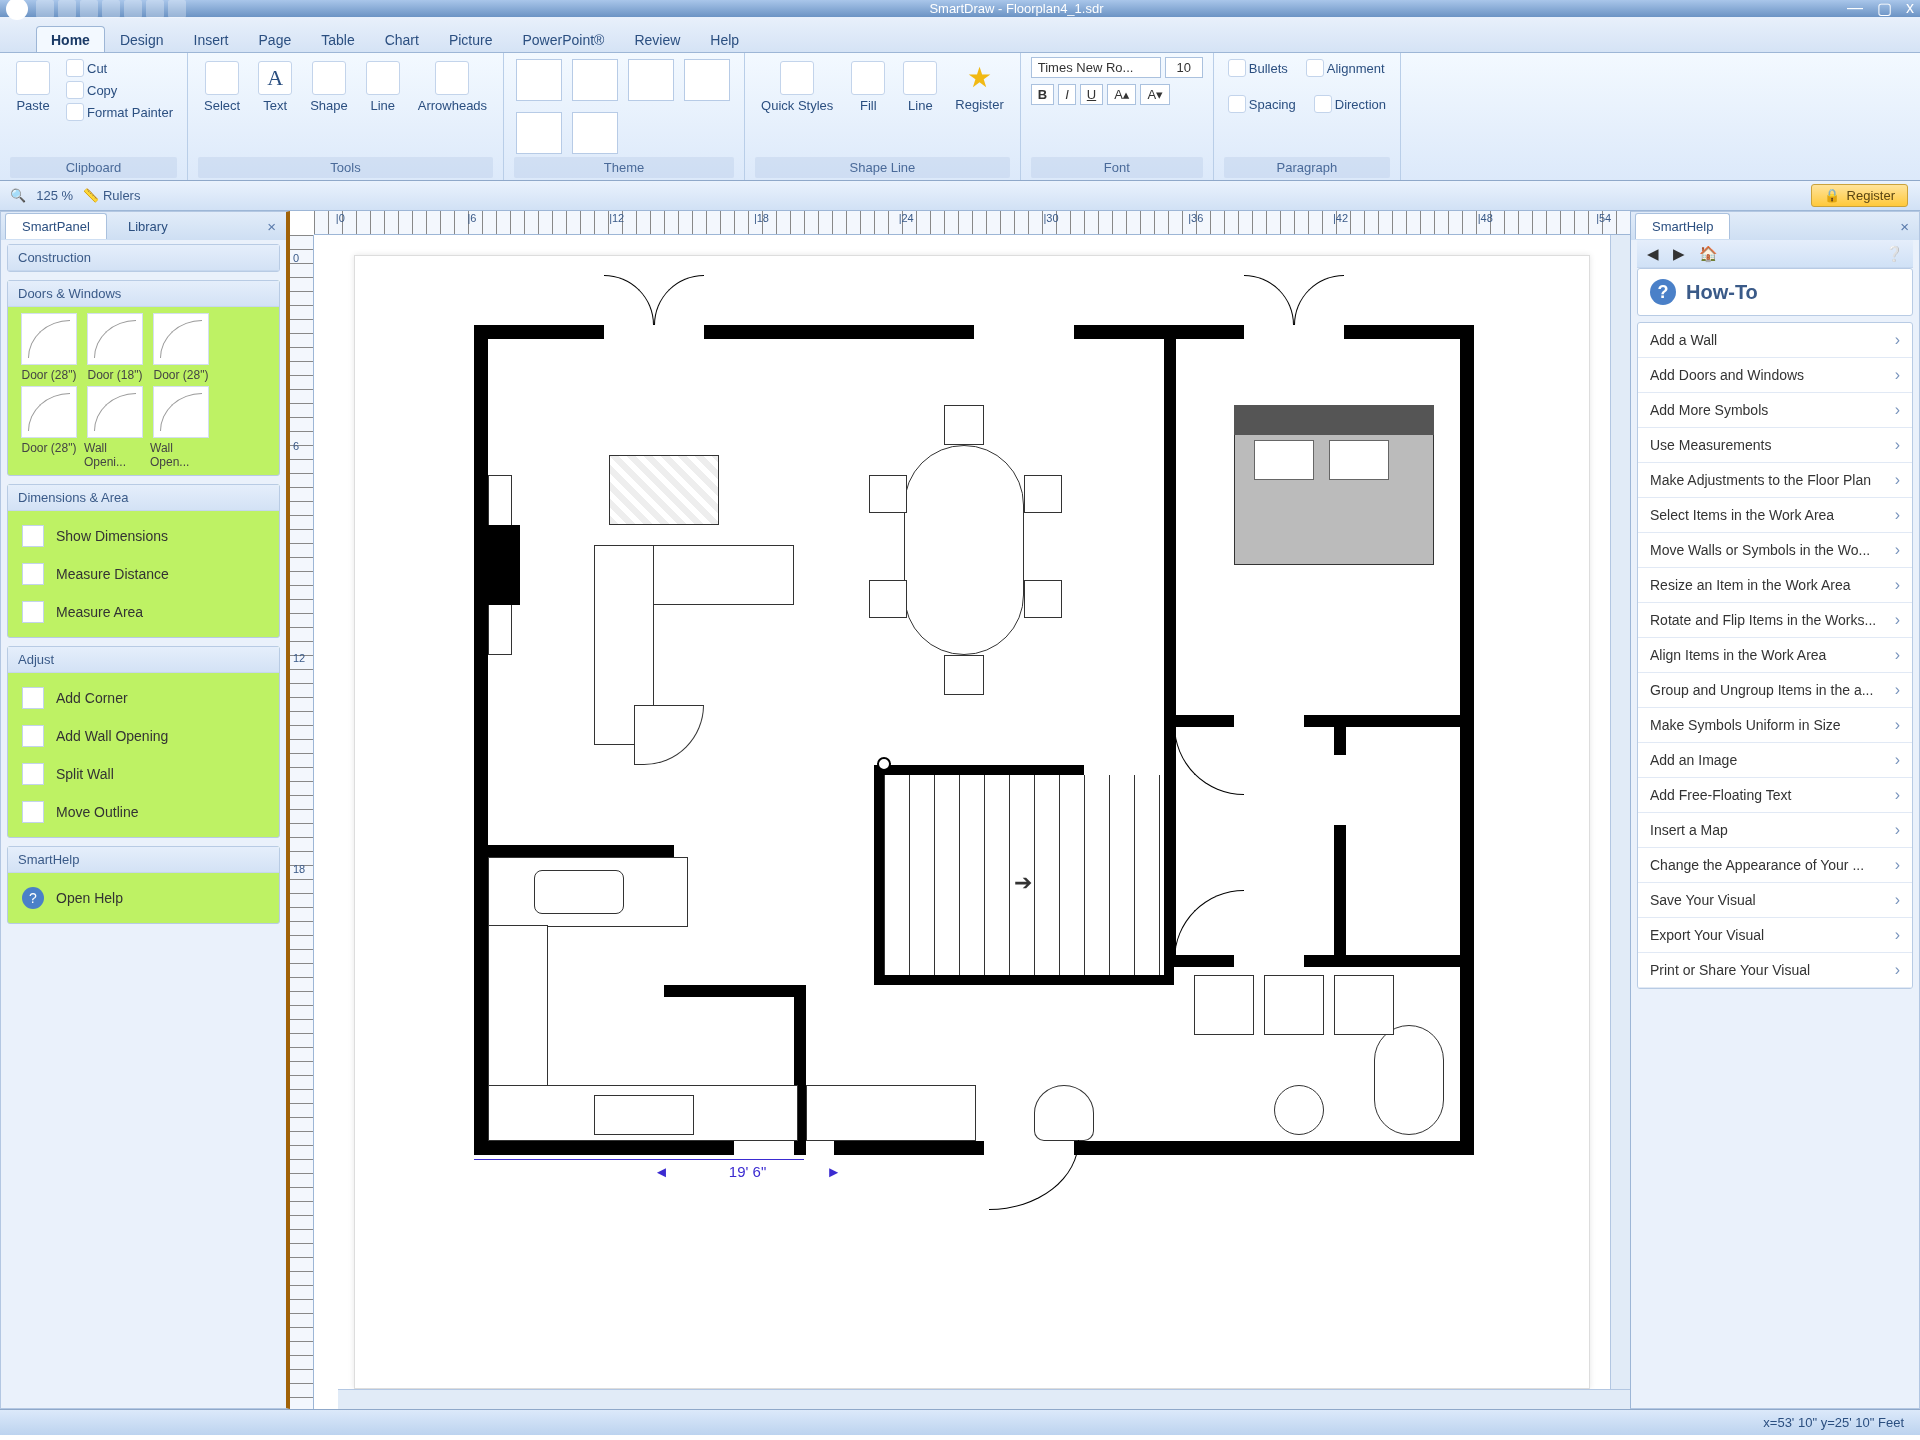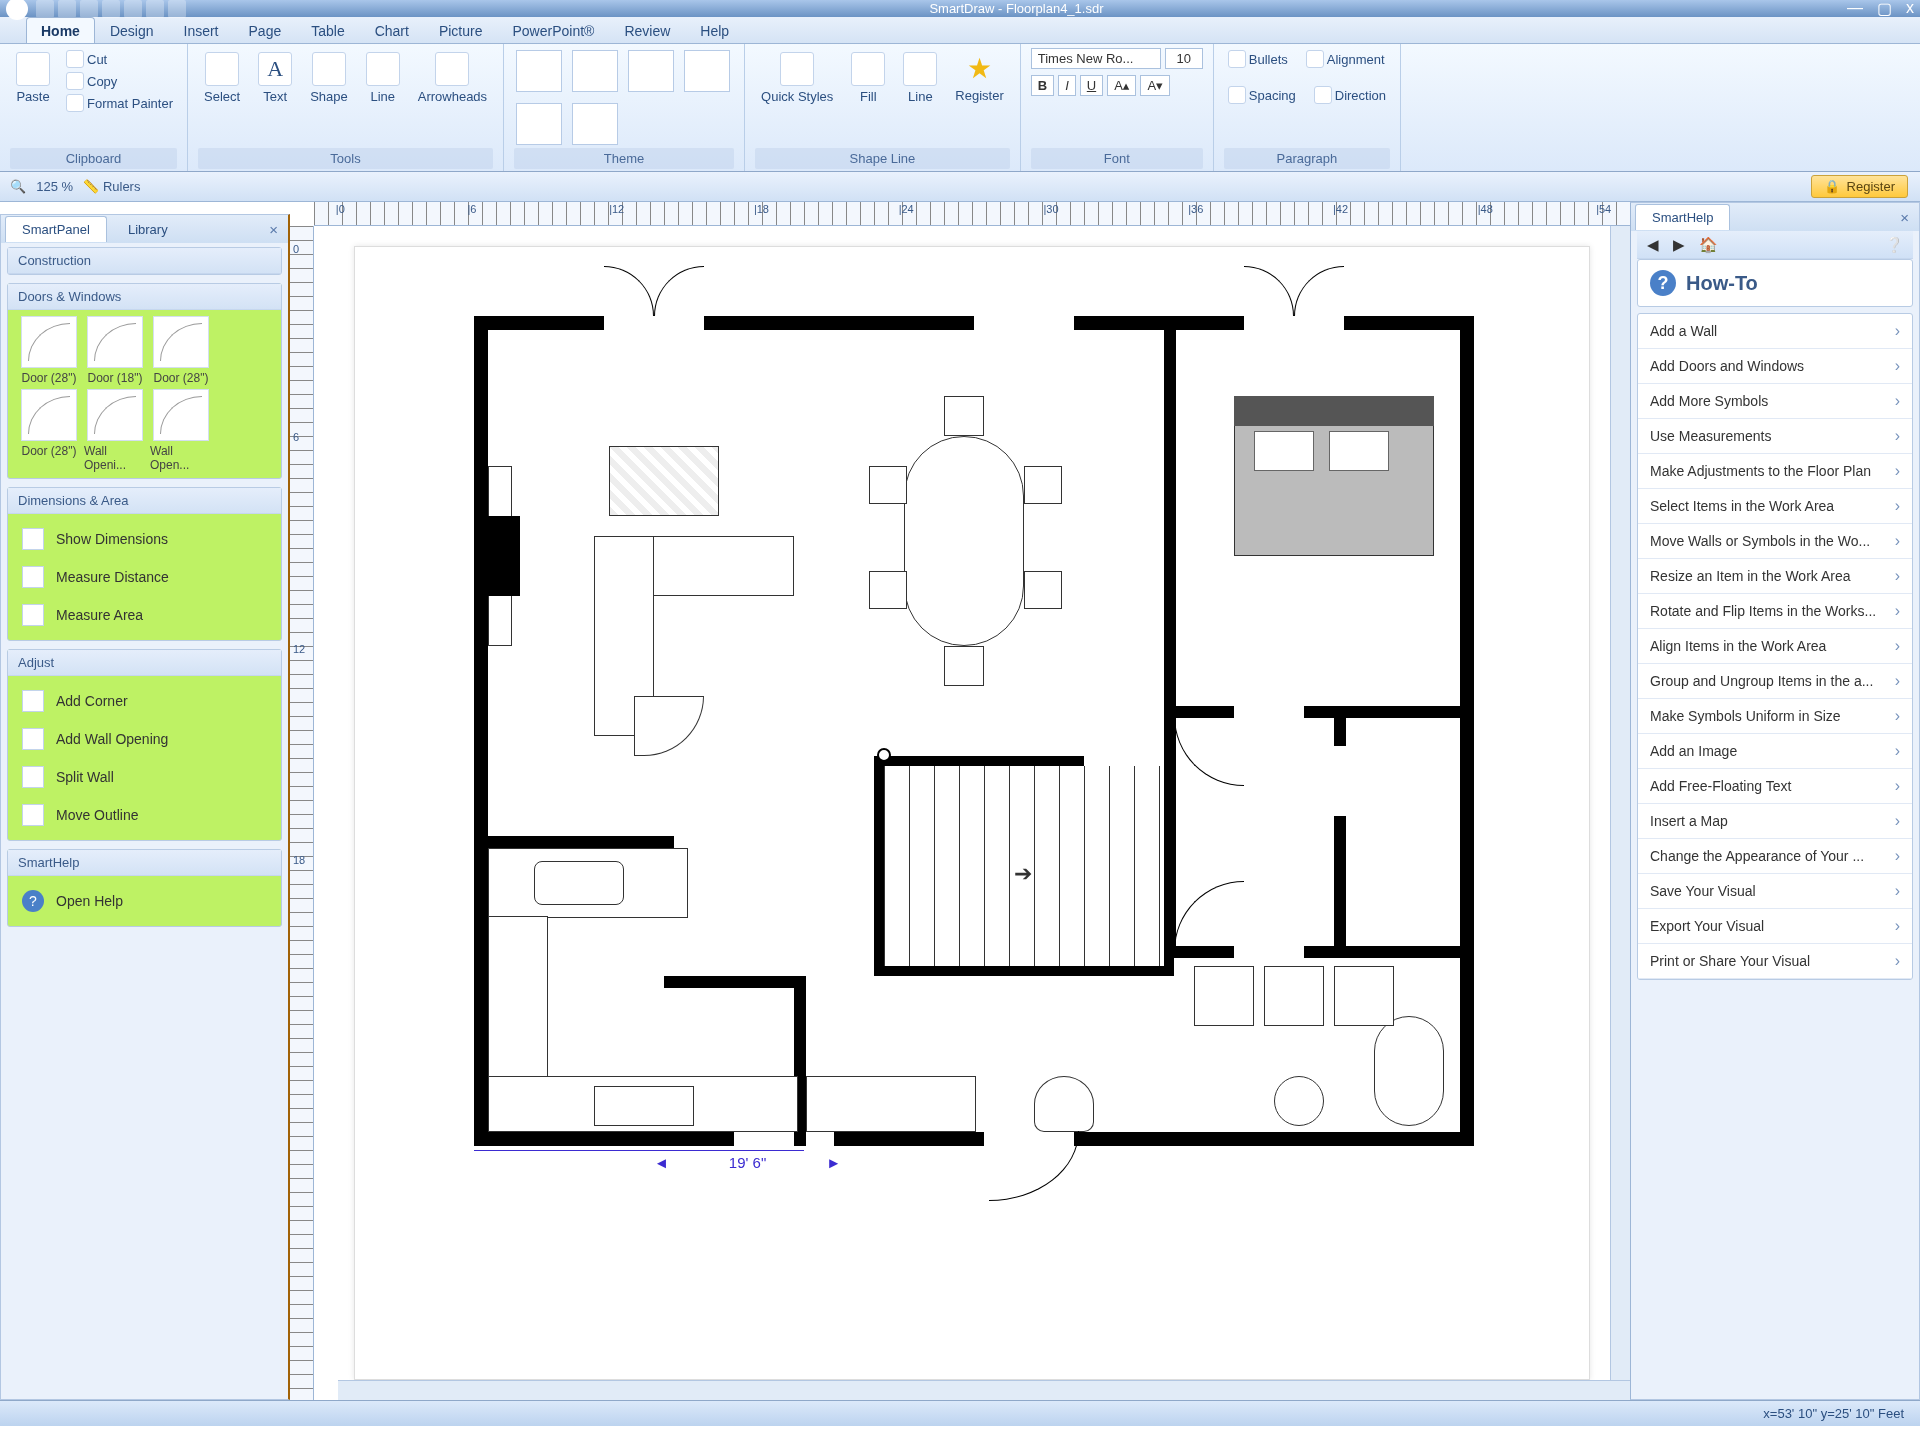--- a/index.html
+++ b/index.html
@@ -8,21 +8,21 @@
 
 .titlebar { height: 17px; background: linear-gradient(#a9c6ea,#6b93c4); display:flex; align-items:center; padding:0 6px; font-size:13px; color:#fff; }
 .titlebar .logo { width:22px; height:22px; background:#fff; border-radius:50%; margin-right:8px; display:flex; align-items:center; justify-content:center; }
 .titlebar .qat { display:flex; gap:4px; }
 .titlebar .qat span { width:18px; height:18px; background:rgba(255,255,255,.3); border-radius:2px; display:inline-block; }
 .titlebar .title { flex:1; text-align:center; font-weight:normal; }
 .titlebar .winbtns { display:flex; gap:14px; font-size:16px; }
 .titlebar .winbtns span { cursor:pointer; }
 
 
-.ribbon-tabs { height: 27px; background: linear-gradient(#e8f0fb,#d5e3f5); display:flex; align-items:flex-end; padding-left:26px; border-bottom:1px solid #9db6d6; }
+.ribbon-tabs { height: 36px; background: linear-gradient(#e8f0fb,#d5e3f5); display:flex; align-items:flex-end; padding-left:36px; border-bottom:1px solid #9db6d6; }
 .ribbon-tabs .tab { padding:5px 14px 4px; font-size:14px; color:#2b4f80; cursor:pointer; border:1px solid transparent; border-bottom:none; border-radius:4px 4px 0 0; }
 .ribbon-tabs .tab.active { background:#f3f9ff; border-color:#9db6d6; color:#1a3a66; font-weight:bold; }
 
 
 .ribbon { height: 128px; background: linear-gradient(#f3f9ff,#dce9fa); border-bottom:1px solid #8fa8c9; display:flex; gap:0; }
 .rgroup { border-right:1px solid #b9cee8; padding:4px 10px 2px; display:flex; flex-direction:column; }
 .rgroup .buttons { flex:1; display:flex; align-items:flex-start; gap:6px; }
 .rgroup .glabel { text-align:center; font-size:13px; color:#4a6a99; padding:3px 0; background:rgba(180,200,230,.35); border-radius:2px; }
 .rbtn { display:flex; flex-direction:column; align-items:center; gap:3px; padding:4px 6px; font-size:13px; color:#2b4f80; cursor:pointer; border-radius:3px; }
 .rbtn .ic { width:34px; height:34px; background:#fff; border:1px solid #c3d4eb; border-radius:3px; position:relative; }
@@ -36,21 +36,21 @@
 
 .optionbar { height:30px; background:linear-gradient(#eaf2fd,#d1e1f5); border-bottom:1px solid #9db6d6; display:flex; align-items:center; font-size:13px; color:#3a5a88; }
 .optionbar .left { display:flex; align-items:center; gap:10px; padding:0 10px; }
 .optionbar .right { margin-left:auto; padding-right:12px; }
 .register-btn { background:linear-gradient(#ffe39a,#ffc93c); border:1px solid #caa23b; color:#5a4512; padding:3px 12px; border-radius:3px; font-size:13px; cursor:pointer; display:inline-flex; align-items:center; gap:6px; }
 .register-btn::before { content:"🔒"; font-size:13px; }
 
 
 .main { display:flex; height: calc(1440px - 28px - 30px - 128px - 30px - 26px); }
 .leftpanel, .rightpanel { width: 290px; background:#eaf1fb; border:1px solid #b3c7e2; display:flex; flex-direction:column; }
-.leftpanel { border-right:2px solid #a16207;margin-top:12px; }
+.leftpanel { border-right:4px solid #a16207; }
 .rightpanel { border-left:1px solid #9db6d6; }
 .panel-tabs { height:28px; display:flex; align-items:center; background:linear-gradient(#e2ecf9,#cedff3); font-size:13px; }
 .panel-tabs .ptab { padding:5px 16px; border:1px solid #aac1de; border-bottom:none; background:#fff; border-radius:3px 3px 0 0; margin-left:4px; cursor:pointer; color:#2b4f80; }
 .panel-tabs .ptab.inactive { background:transparent; border-color:transparent; }
 .panel-tabs .close { margin-left:auto; margin-right:10px; cursor:pointer; color:#5a7aab; font-size:15px; }
 
 .section { margin:4px 6px; border:1px solid #b8cbe4; border-radius:3px; background:#bef264; }
 .section-head { background:linear-gradient(#e5eefb,#d3e2f5); padding:5px 10px; font-size:13px; color:#3a5a88; border-bottom:1px solid #c6d7ee; }
 .section-body { padding:6px 10px; font-size:14px; color:#333; }
 .item-row { display:flex; align-items:center; gap:12px; padding:8px 4px; cursor:pointer; font-size:14px; color:#333; }

